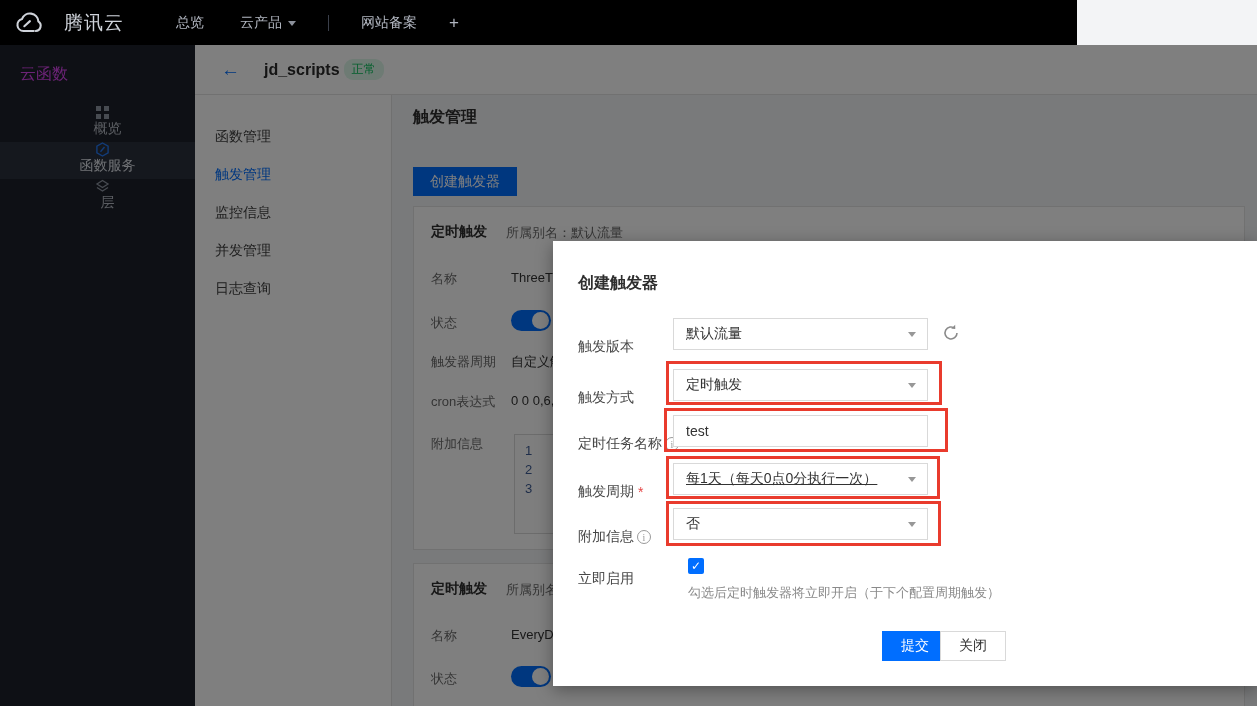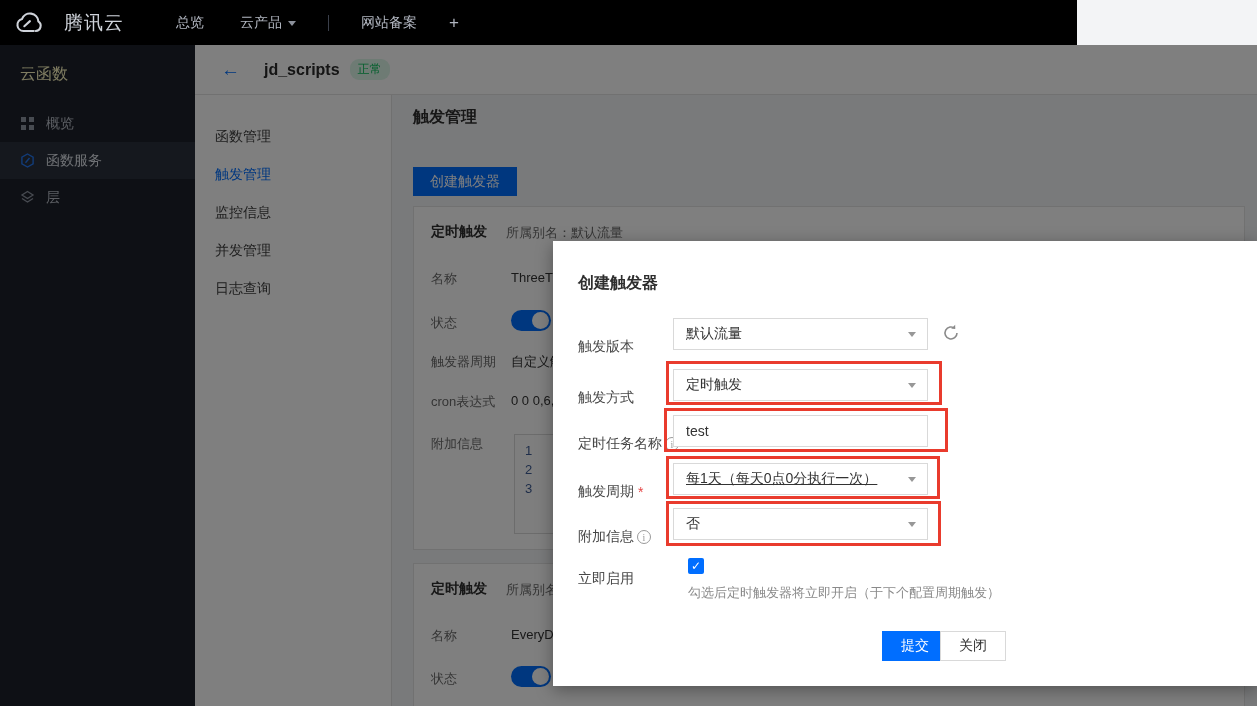--- a/index.html
+++ b/index.html
@@ -11,30 +11,30 @@
   .brand { display:flex; align-items:center; margin-left:14px; }
   .brand-name { color:#cfd3da; font-size:19px; margin-left:9px; letter-spacing:1px; }
   .nav-items { display:flex; align-items:center; margin-left:34px; }
   .nav-item { color:#b2b7c1; font-size:14px; margin:0 18px; cursor:pointer; display:flex; align-items:center; }
   .nav-caret { width:0; height:0; border-left:4px solid transparent; border-right:4px solid transparent; border-top:5px solid #8c919b; margin-left:6px; margin-top:2px; }
   .nav-divider { width:1px; height:16px; background:#3a3f4a; margin:0 14px; }
   .nav-plus { font-size:17px; color:#b2b7c1; margin:0 14px; cursor:pointer; }
 
   
   .sidebar { position:absolute; left:0; top:45px; width:195px; height:661px; background:#1d212a; z-index:10; }
-  .sidebar-title { color:#fef9c3; font-size:16px; padding:19px 0 0 20px; height:60px; }
-  .side-item { height:37px; display:flex; align-items:center; padding-left:20px; color:#b6bbc5; font-size:14px; cursor:pointer; }
+  .sidebar-title { color:#d946ef; font-size:16px; padding:19px 0 0 20px; height:60px; }
+  .side-item { height:37px; display:flex; align-items:center; padding-left:20px; color:#b6bbc5; font-size:14px; cursor:pointer;flex-direction:column; }
   .side-item.active { background:#2a303c; color:#dfe3ea; }
   .side-icon { width:15px; height:15px; margin-right:11px; display:inline-flex; }
 
   
   .fheader { position:absolute; left:195px; top:45px; width:1062px; height:50px; background:#ffffff; border-bottom:1px solid #e3e3e3; display:flex; align-items:center; z-index:10; }
   .back-arrow { color:#006eff; font-size:19px; font-weight:bold; margin-left:26px; cursor:pointer; }
   .fn-title { font-size:16px; font-weight:bold; color:#2b2b2b; margin-left:24px; }
-  .status-badge { margin-left:10px; background:rgba(10,191,91,0.14); color:#0abf5b; font-size:12px; padding:2px 8px; border-radius:9px; }
+  .status-badge { margin-left:4px; background:rgba(10,191,91,0.14); color:#0abf5b; font-size:12px; padding:2px 8px; border-radius:9px; }
 
   
   .submenu { position:absolute; left:195px; top:95px; width:197px; height:611px; background:#ffffff; border-right:1px solid #e0e0e0; z-index:10; padding-top:22px; }
   .submenu-item { height:38px; line-height:38px; padding-left:20px; font-size:14px; color:#404040; cursor:pointer; }
   .submenu-item.active { color:#006eff; }
 
   
   .content { position:absolute; left:392px; top:95px; width:865px; height:611px; background:#f3f4f6; overflow:hidden; z-index:10; }
   .page-title { position:absolute; left:21px; top:12px; font-size:16px; font-weight:bold; color:#2e2e2e; }
   .create-btn { position:absolute; left:21px; top:72px; width:104px; height:29px; background:#006eff; color:#fff; font-size:14px; border:none; cursor:pointer; }

